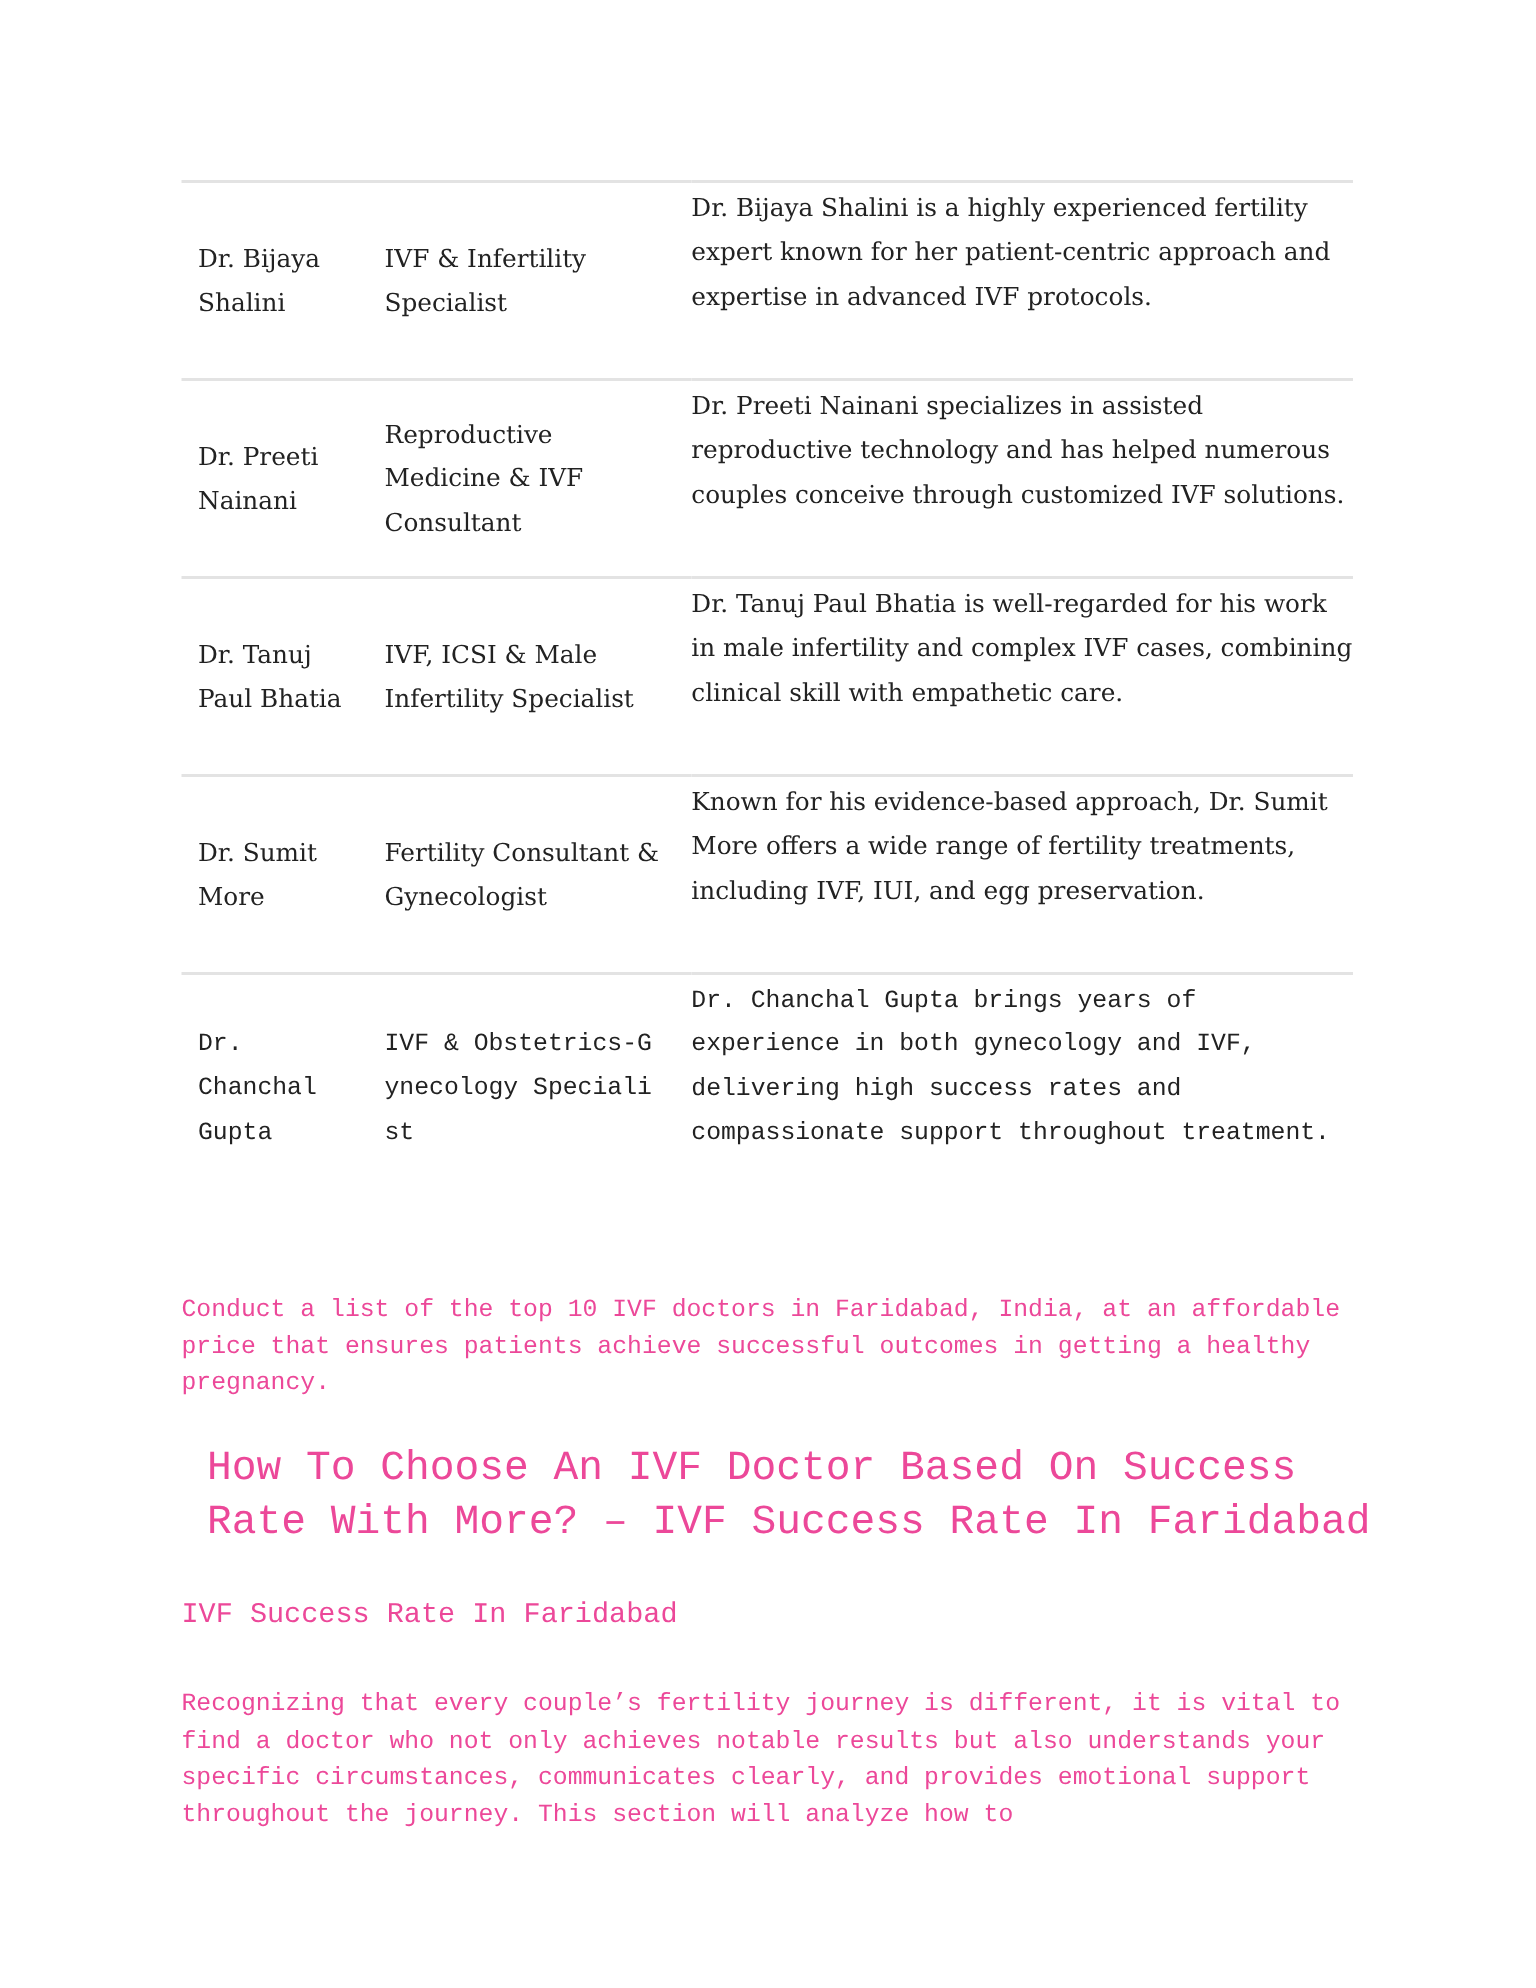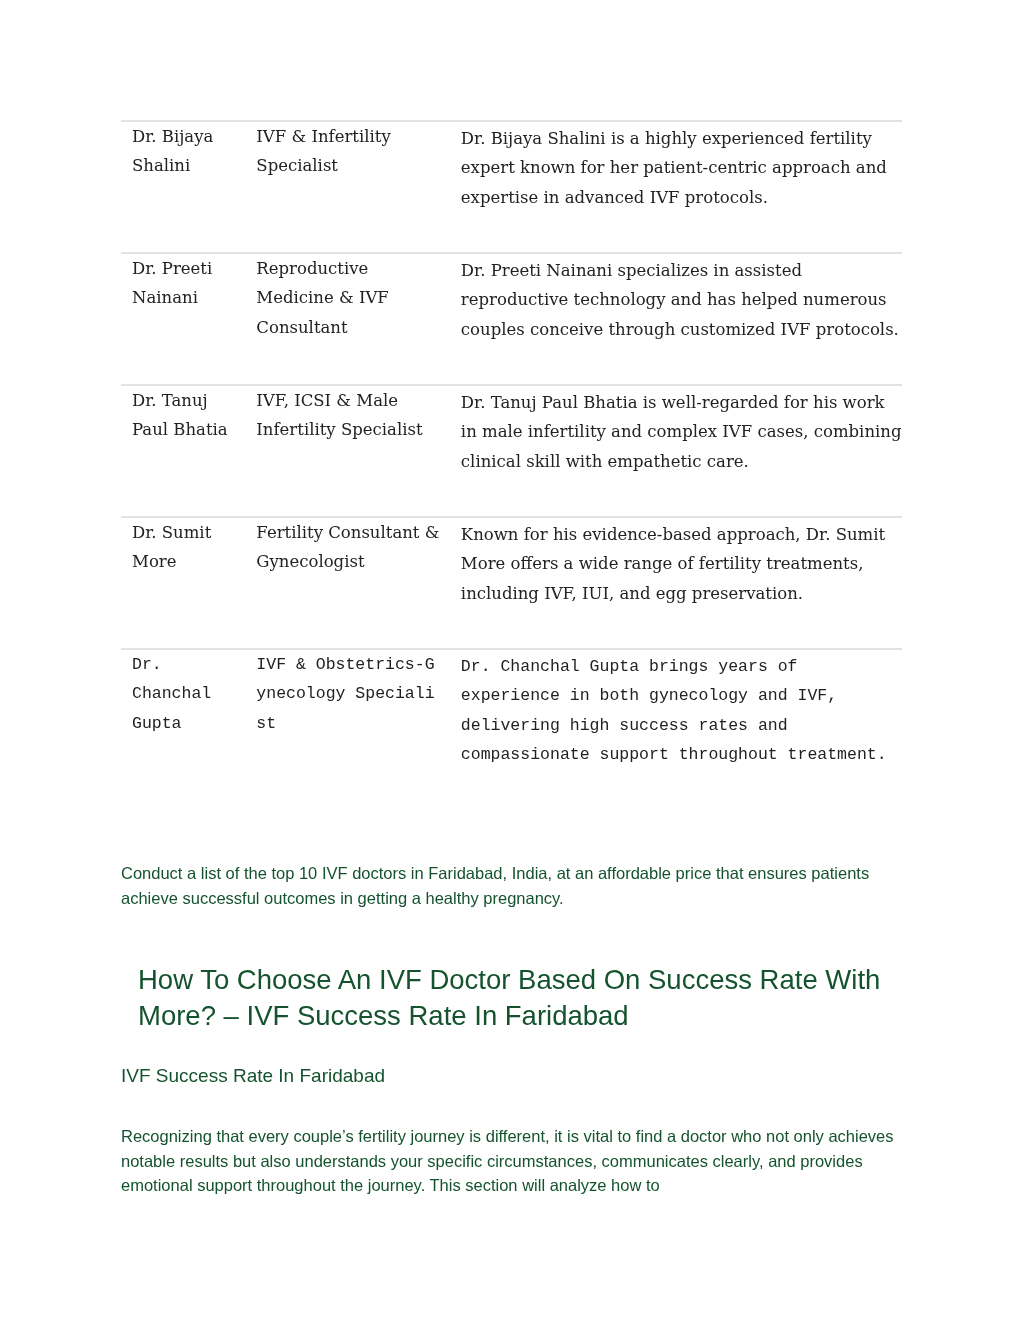--- a/index.html
+++ b/index.html
@@ -4,27 +4,27 @@
 <style>
   html, body { margin: 0; padding: 0; background: #ffffff; }
   body { width: 1024px; height: 1325px; position: relative; overflow: hidden; color: #1a1a1a; }
   .page { position: absolute; left: 121px; top: 120px; width: 781px; }
   .doc-table { width: 781px; border-collapse: collapse; }
   .doc-row { border-top: 2px solid #e3e3e3; }
   .doc-row td { vertical-align: top; font-family: "DejaVu Serif", "Liberation Serif", serif; font-size: 16.5px; line-height: 29.4px; color: #222; padding: 0; }
   .c1 { width: 124px; padding-left: 11px !important; }
   .c2 { width: 204px; }
   .c3 { width: 440px; }
-  .cell-inner { display: flex; align-items: flex-start; height: 130px; }
+  .cell-inner { display: flex; align-items: center; height: 130px; }
   .c1 .cell-inner, .c2 .cell-inner { padding-left: 0; }
   .c3 .cell-inner { align-items: flex-start; padding-top: 2px; height: 122px; }
   .row-last .cell-inner { height: 150px; font-family: Liberation Mono, monospace; }
   .row-last .c3 .cell-inner { height: 142px; }
   .c1 .cell-inner span, .c2 .cell-inner span { display: block; padding-top: 0; }
-  .sans { font-family: Liberation Sans, sans-serif; color: #14532d; }
+  .sans { font-family: Liberation Mono, monospace; color: #ec4899; }
   .intro { position: absolute; left: 121px; top: 861px; width: 790px; font-size: 16.5px; line-height: 24.5px; margin: 0; }
   .h2 { position: absolute; left: 138px; top: 962px; width: 790px; font-size: 27.5px; line-height: 35.5px; font-weight: normal; margin: 0; }
   .h3 { position: absolute; left: 121px; top: 1062px; width: 790px; font-size: 19px; line-height: 28px; font-weight: normal; margin: 0; }
   .para { position: absolute; left: 121px; top: 1124px; width: 790px; font-size: 16.5px; line-height: 24.5px; margin: 0; }
 </style>
 </head>
 <body>
 
 <div class="page">
   <table class="doc-table">
@@ -52,21 +52,21 @@
               <span style="width:100px">Dr. Preeti Nainani</span>
             </div>
           </td>
         <td class="c2">
             <div class="cell-inner">
               <span style="width:150px">Reproductive Medicine &amp; IVF Consultant</span>
             </div>
           </td>
         <td class="c3">
             <div class="cell-inner">
-              <span>Dr. Preeti Nainani specializes in assisted reproductive technology and has helped numerous couples conceive through customized IVF protocols.</span>
+              <span>Dr. Preeti Nainani specializes in assisted reproductive technology and has helped numerous couples conceive through customized IVF solutions.</span>
             </div>
           </td>
       </tr>
       <tr class="doc-row">
         <td class="c1">
             <div class="cell-inner">
               <span style="width:100px">Dr. Tanuj Paul Bhatia</span>
             </div>
           </td>
         <td class="c2">

